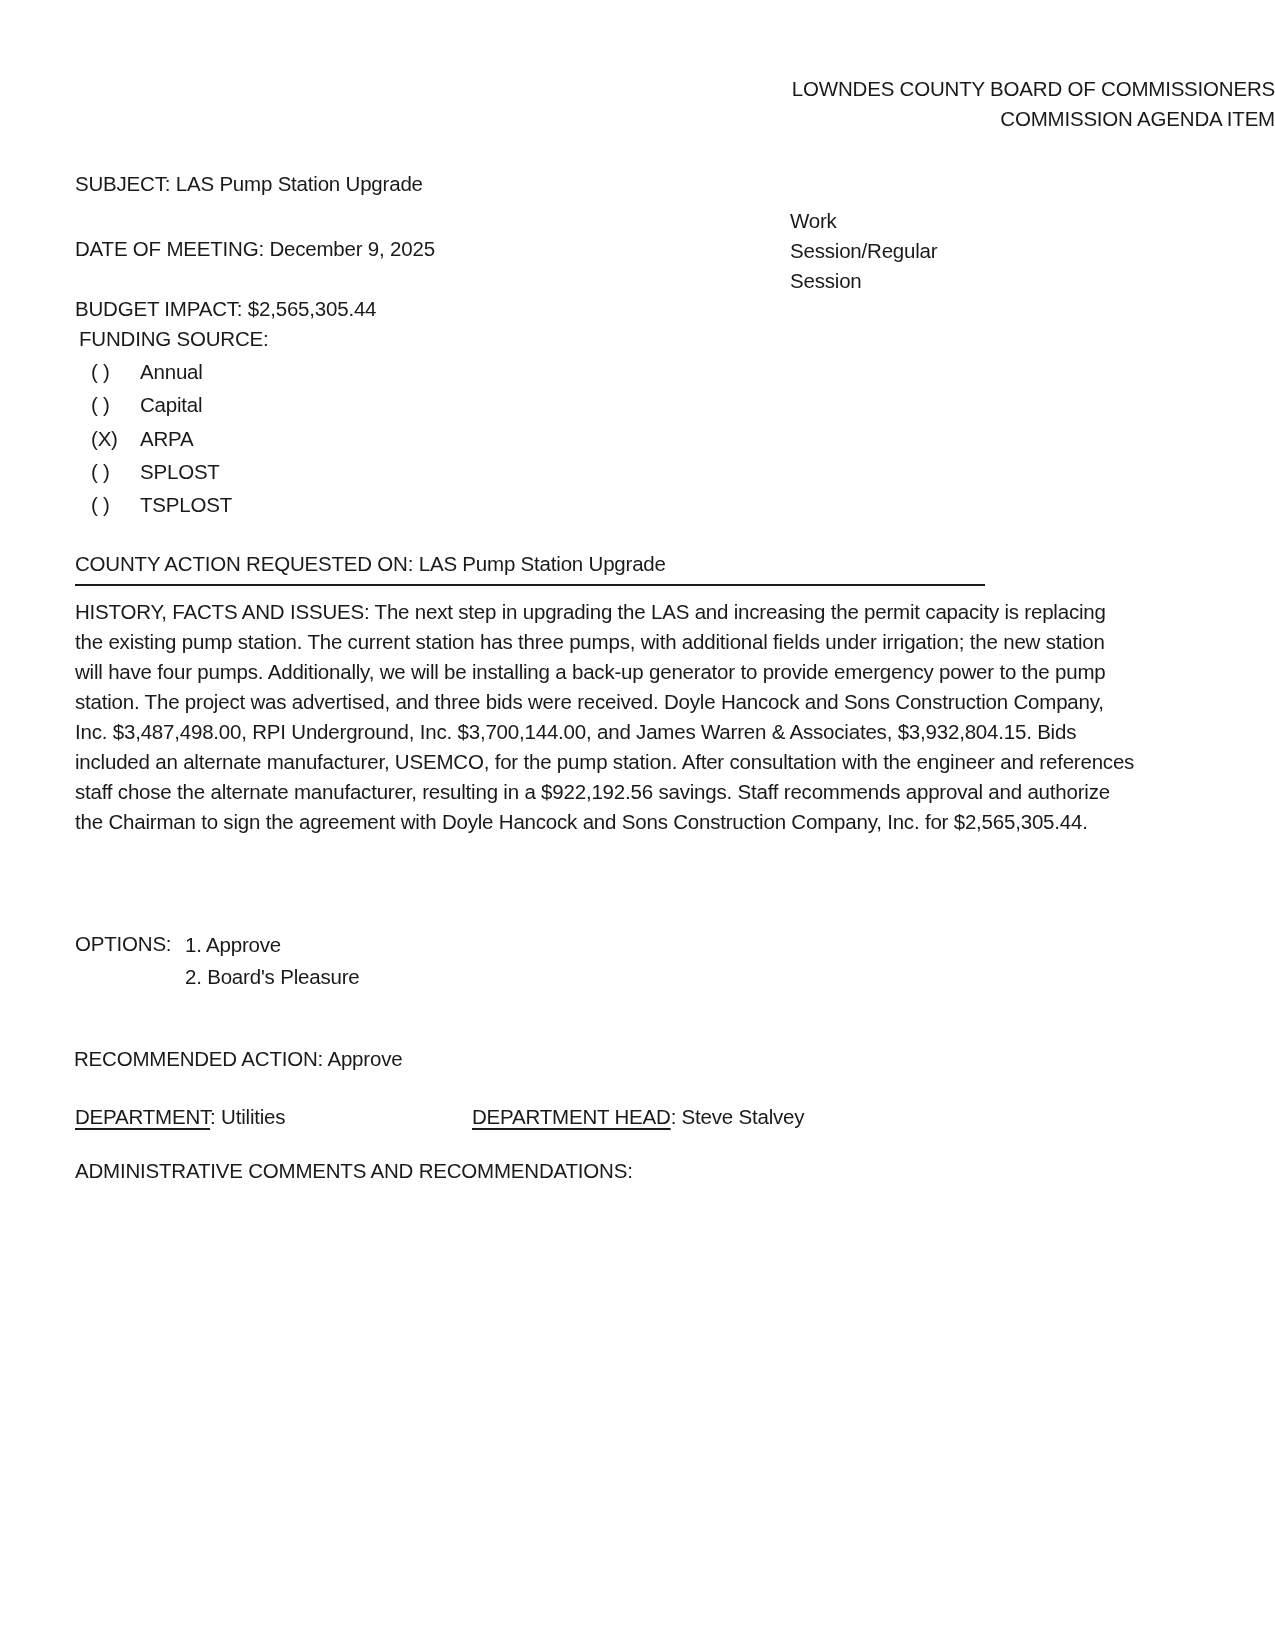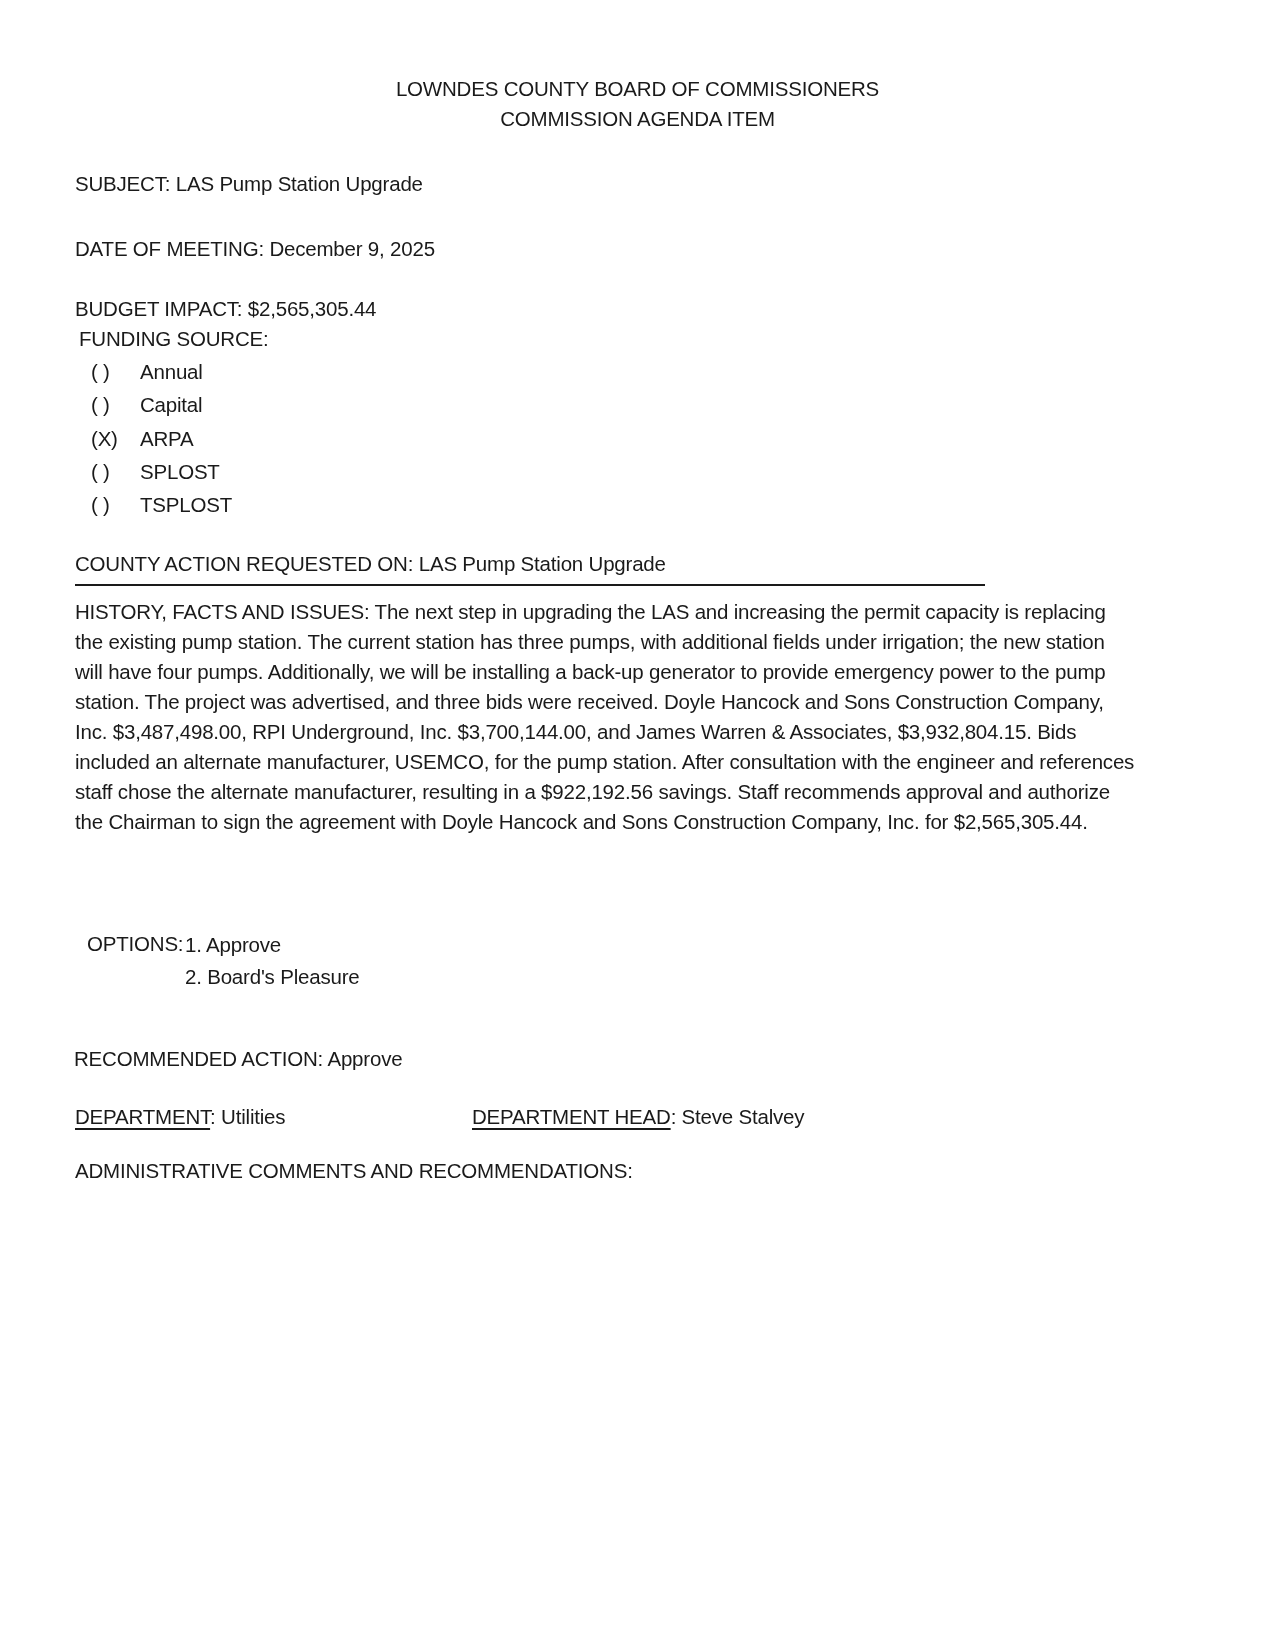--- a/index.html
+++ b/index.html
@@ -18,21 +18,21 @@
     letter-spacing: -0.2px;
     line-height: 30px;
     overflow: hidden;
   }
   .abs { position: absolute; }
 
   .doc-title {
     top: 74px;
     left: 0;
     width: 1275px;
-    text-align: center;
+    text-align: right;
   }
 
   .subject   { top: 169px; left: 75px; }
   .session   { top: 206px; left: 790px; }
   .dateline  { top: 234px; left: 75px; text-align: center; }
   .budget    { top: 294px; left: 75px; }
   .fundlabel { top: 324px; left: 79px; }
 
   .fundlist  { top: 355px; left: 91px; }
   .fund-row  { line-height: 33.3px; white-space: nowrap; }
@@ -48,21 +48,21 @@
   }
 
   .history {
     top: 597px;
     left: 75px;
     width: 1062px;
     text-align: left;
   }
 
   .options { top: 929px; left: 75px; width: 600px; }
-  .options-label { position: absolute; left: 0; top: 0; margin-left: 12px; }
+  .options-label { position: absolute; left: 0; top: 0; }
   .options-items { margin-left: 110px; }
   .options-items div { line-height: 32px; }
 
   .recommended { top: 1044px; left: 74px; }
 
   .department { top: 1102px; left: 75px; width: 1100px; }
   .dept-head-group { position: absolute; left: 397px; top: 0; white-space: nowrap; }
   .ulabel { text-decoration: underline; text-decoration-thickness: 2px; text-underline-offset: 4px; }
 
   .admin { top: 1156px; left: 75px; }
@@ -75,20 +75,25 @@
   <header class="abs doc-title">
     <div>LOWNDES COUNTY BOARD OF COMMISSIONERS</div>
     <div>COMMISSION AGENDA ITEM</div>
   </header>
 
   <div class="abs subject">
     <span>SUBJECT:</span>
     <span>LAS Pump Station Upgrade</span>
   </div>
 
+  <div class="abs session">
+    <div>Work</div>
+    <div>Session/Regular</div>
+    <div>Session</div>
+  </div>
 
   <div class="abs dateline">
     <span>DATE OF MEETING:</span>
     <span>December 9, 2025</span>
   </div>
 
   <div class="abs budget">
     <span>BUDGET IMPACT:</span>
     <span>$2,565,305.44</span>
   </div>

